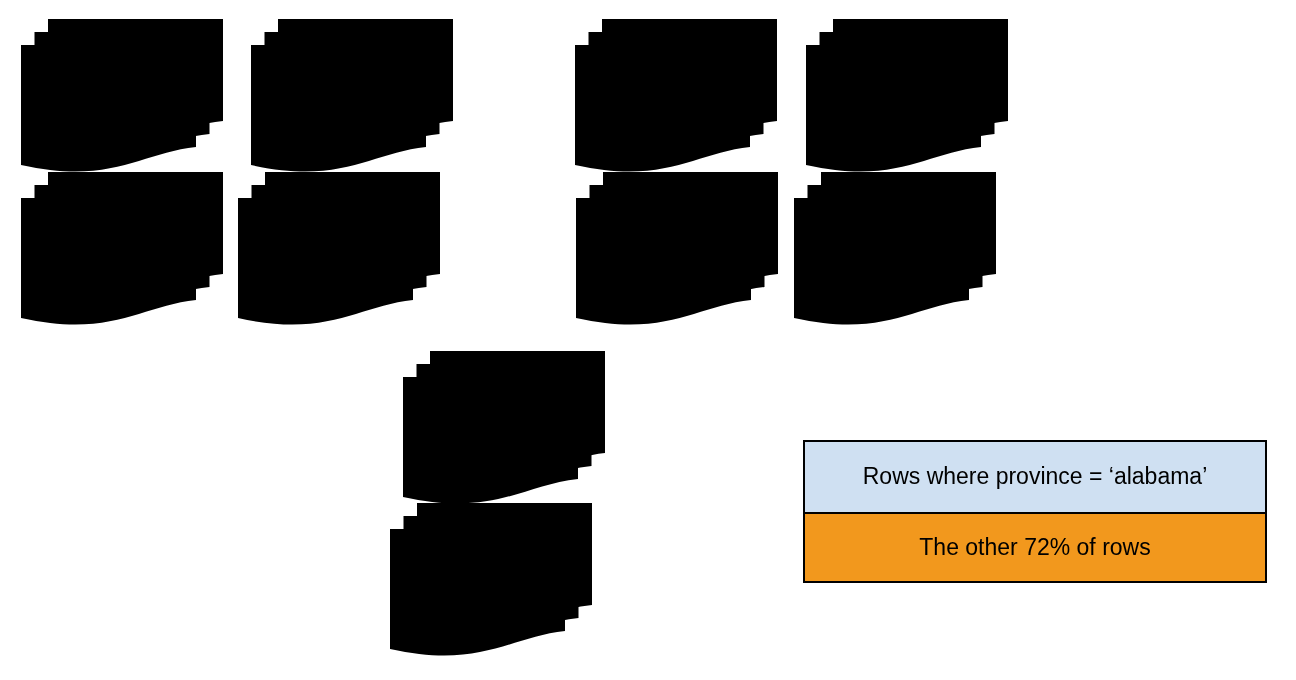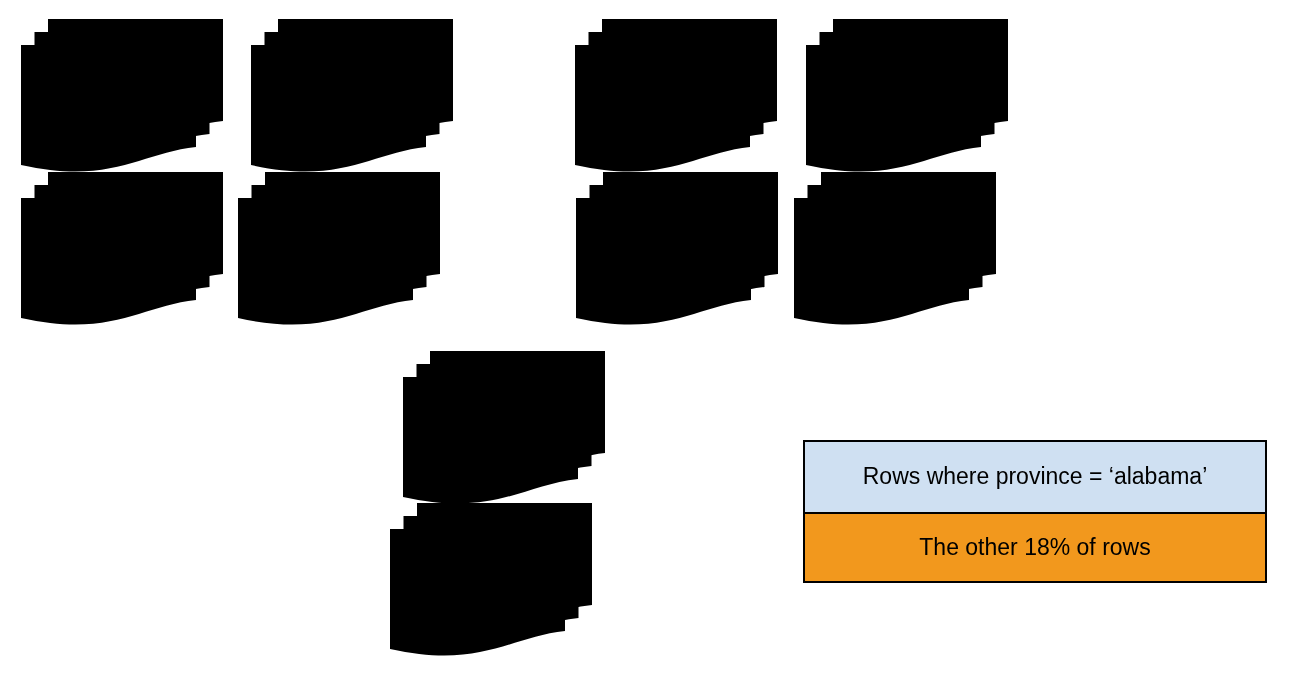--- a/index.html
+++ b/index.html
@@ -149,17 +149,17 @@
         <use href="#doc-stack-shape"></use>
       </svg>
     <div class="stack-label">ap-east-2</div>
   </div>
 
   <div class="legend">
     <div class="legend-row partition">
       <span>Rows where province = ‘alabama’</span>
     </div>
     <div class="legend-row hot">
-      <span>The other 18% of rows</span>
+      <span>The other 72% of rows</span>
     </div>
   </div>
 
 </div>
 
 </body></html>

